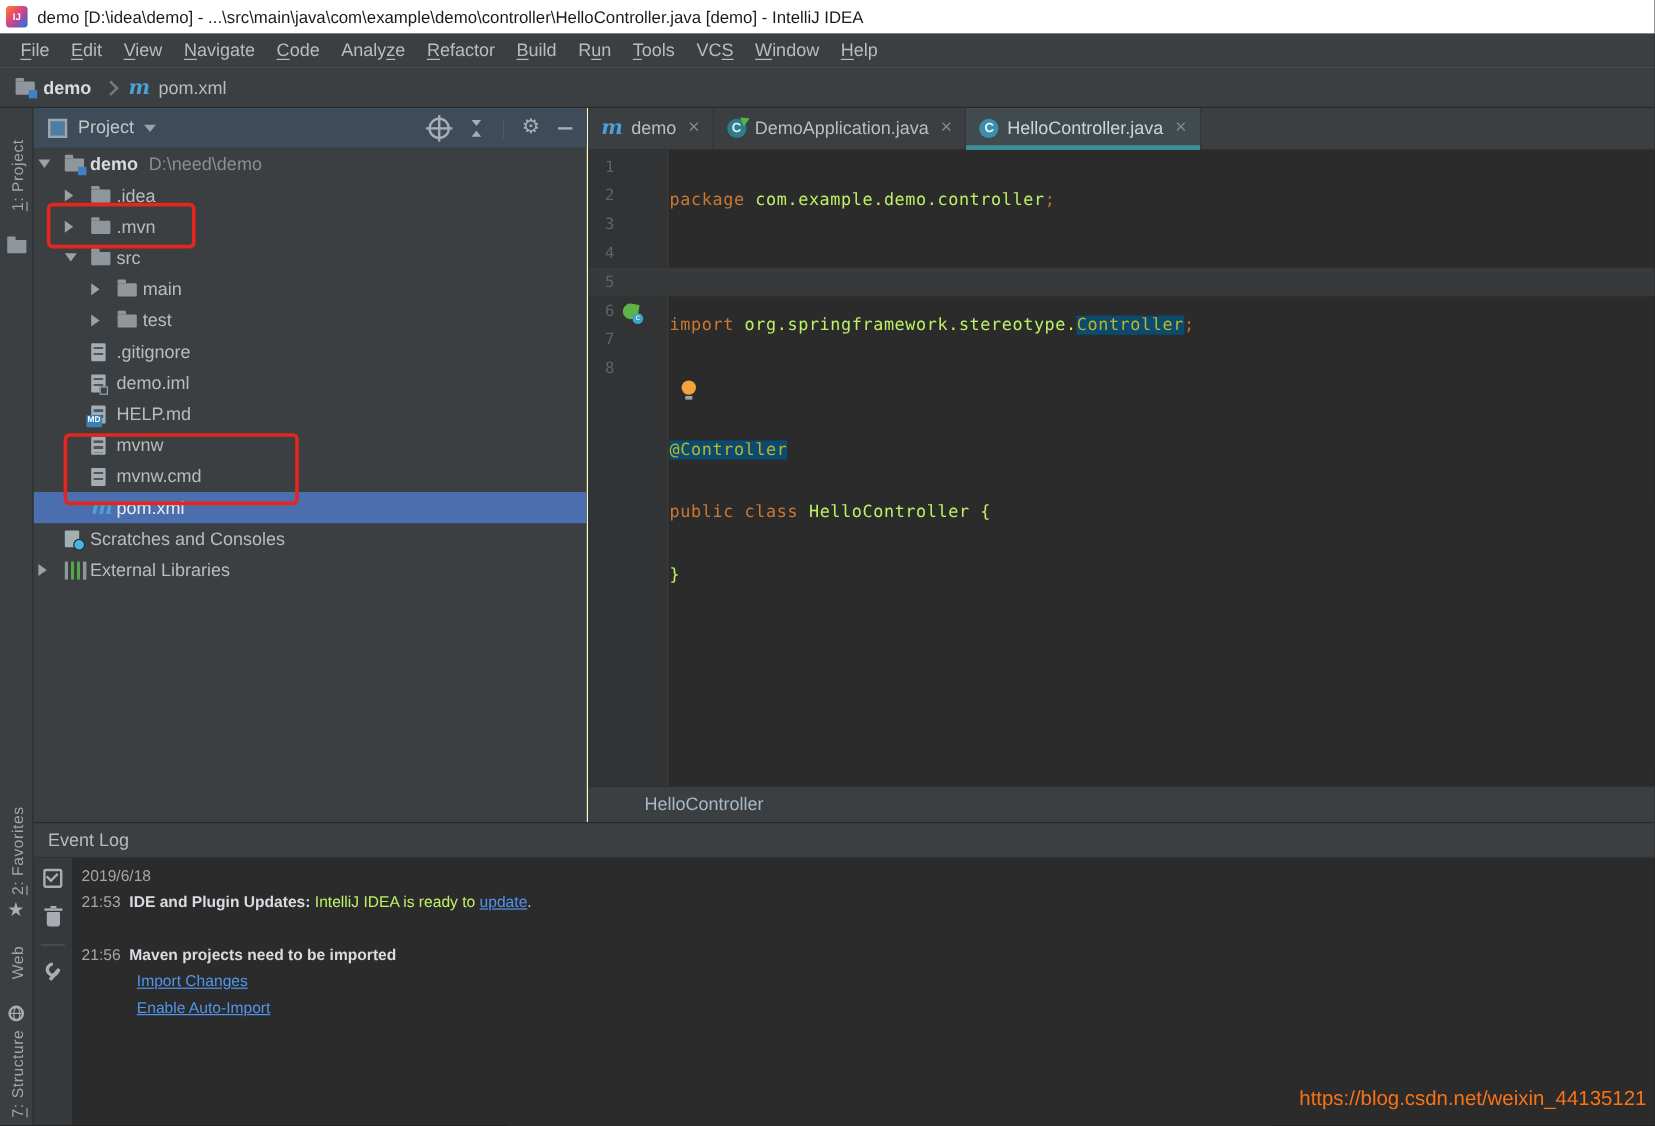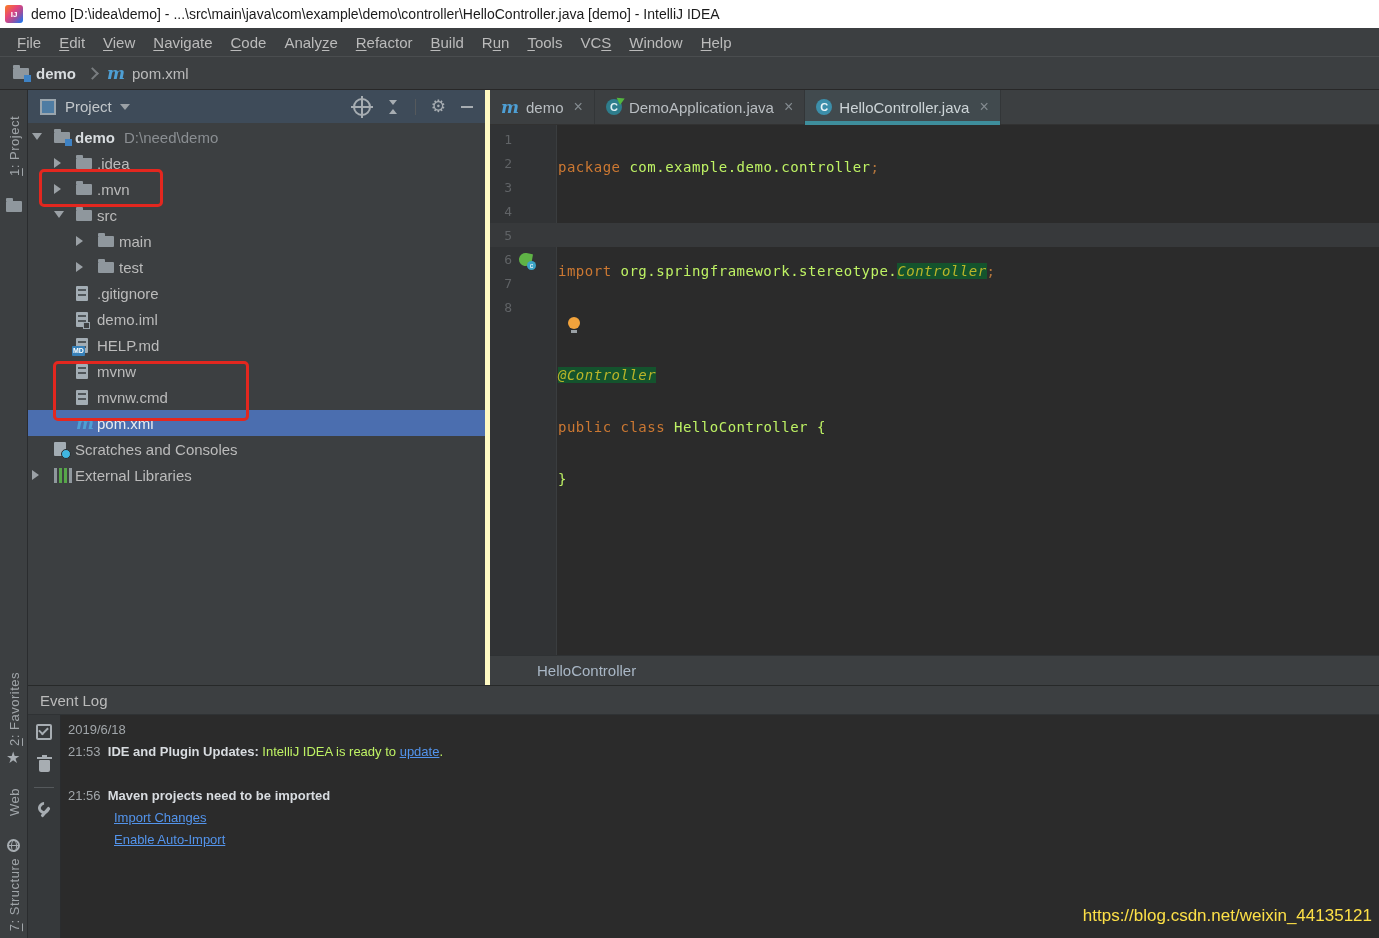--- a/index.html
+++ b/index.html
@@ -88,21 +88,21 @@
       color:#fff;font-size:7px;line-height:9px;text-align:center;font-family:"Liberation Sans",sans-serif;}
   .icon-class{width:16px;height:16px;border-radius:50%;background:#3C8FAA;color:#EAF5F8;font-size:11px;font-weight:bold;
       display:inline-flex;align-items:center;justify-content:center;font-family:"Liberation Sans",sans-serif;}
   .icon-bootclass{position:relative;width:16px;height:16px;border-radius:50%;background:#2E7D8C;color:#DFEFF3;font-size:11px;font-weight:bold;
       display:inline-flex;align-items:center;justify-content:center;font-family:"Liberation Sans",sans-serif;}
   .icon-bootclass::after{content:"";position:absolute;right:-3px;top:-3px;
       border-left:7px solid #53B63F;border-top:4px solid rgba(0,0,0,0);border-bottom:4px solid rgba(0,0,0,0);transform:rotate(-25deg);}
 
   
   .project-panel{position:absolute;left:28px;top:90px;width:462px;height:595px;background:#3C3F41;
-                 border-right:5px solid #fef9c3;box-sizing:border-box;}
+                 border-right:1px solid #fef9c3;box-sizing:border-box;}
   .pp-header{height:33px;background:#3E4B59;display:flex;align-items:center;padding:0 12px;
              color:#C2C7CB;font-size:15px;}
   .pp-title{margin-left:9px;}
   .pp-tools{margin-left:auto;display:flex;align-items:center;gap:15px;}
   .tree{position:absolute;left:0;top:34px;right:0;bottom:0;overflow:hidden;}
   .tree-row{height:26px;display:flex;align-items:center;font-size:15px;color:#BBBBBB;white-space:nowrap;cursor:default;}
   .tree-row.selected{background:#4B6EAF;color:#E9EBEE;}
   .tw{width:22px;flex:0 0 22px;display:flex;align-items:center;}
   .tw-right{width:0;height:0;border:5px solid rgba(0,0,0,0);border-left:7px solid #9BA1A6;}
   .tw-down{width:0;height:0;border:5px solid rgba(0,0,0,0);border-top:7px solid #9BA1A6;margin-top:4px;}
@@ -128,21 +128,21 @@
   .gutter-row{height:24px;display:flex;align-items:center;}
   .gutter-num{width:14px;text-align:right;margin-left:8px;}
   .gutter-ic{margin-left:7px;}
   .code{position:absolute;left:68px;top:0;right:0;padding-top:2px;
         font-family:"DejaVu Sans Mono",monospace;font-size:14px;letter-spacing:.5px;}
   .code-row{height:24px;display:flex;align-items:center;white-space:pre;margin-top:28px;}
   .kw{color:#CC7832;}
   .pl{color:#bef264;}
   .semi{color:#B3753C;}
   .ann{color:#BBB529;}
-  .hl{background:#14532d;font-style:italic;}
+  .hl{background:#0c4a6e;}
   .bulb-slot{margin-left:10px;}
 
   .editor-crumb{position:absolute;left:490px;top:655px;width:889px;height:30px;background:#3C3F41;
                 border-top:1px solid #2F3234;box-sizing:border-box;display:flex;align-items:center;
                 padding-left:47px;color:#A9B7C6;font-size:15px;}
 
   
   .event-log{position:absolute;left:28px;top:685px;width:1351px;height:253px;background:#2B2B2B;}
   .el-header{height:30px;background:#3C3F41;border-top:1px solid #272929;border-bottom:1px solid #2F3234;
              box-sizing:border-box;display:flex;align-items:center;padding-left:12px;font-size:15px;color:#BBBBBB;}
@@ -150,21 +150,21 @@
               display:flex;flex-direction:column;align-items:center;padding-top:9px;gap:15px;box-sizing:border-box;}
   .el-tb-div{width:20px;height:1px;background:#55595C;}
   .el-content{position:absolute;left:34px;top:30px;right:0;bottom:0;padding:4px 0 0 6px;
               font-size:13px;color:#BFC3C7;}
   .ev-line{line-height:22px;white-space:pre-wrap;min-height:22px;}
   .ev-line.indent{padding-left:46px;}
   .dim{color:#A1A6AA;}
   .bold{font-weight:bold;color:#D8DCE0;}
   .link{color:#5394EC;text-decoration:underline;cursor:pointer;}
 
-  .watermark{position:absolute;right:7px;top:906px;color:#fde047;font-size:17px;}
+  .watermark{position:absolute;right:7px;top:906px;color:#f97316;font-size:17px;}
 </style>
 </head>
 <body>
 
 <div id="app">
 
   <div class="titlebar">
     <span class="idea-logo">
         <b>IJ</b>
       </span>

